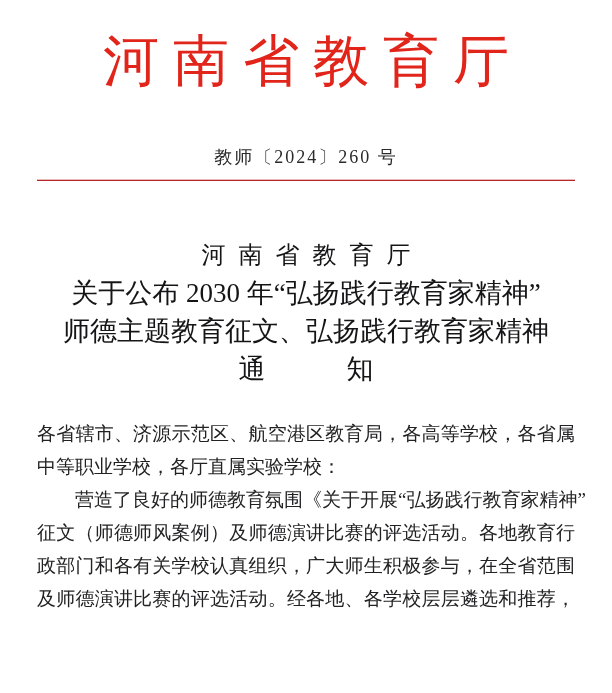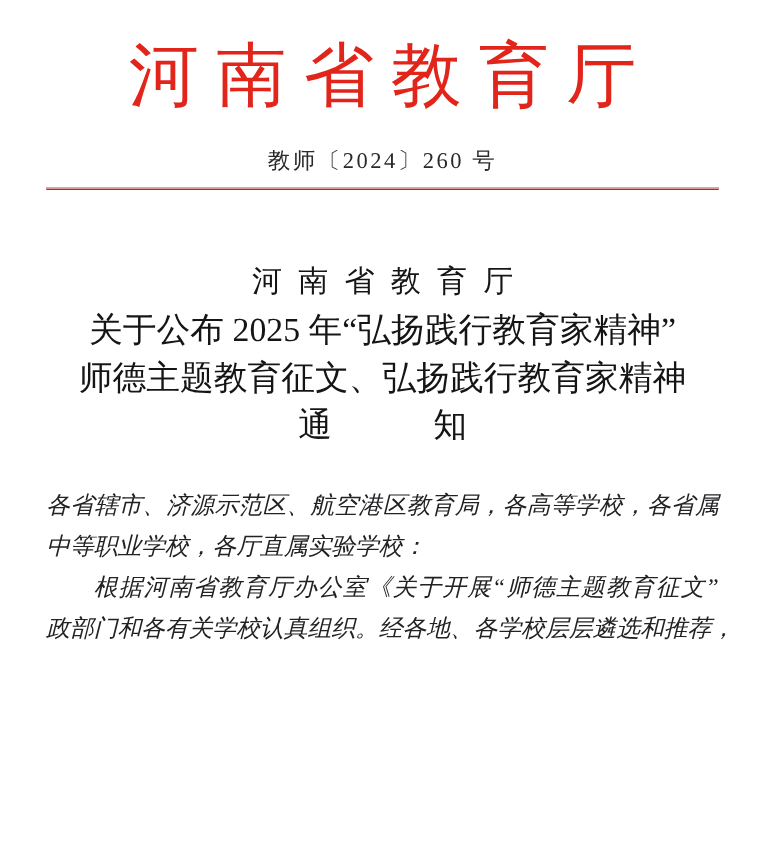--- a/index.html
+++ b/index.html
@@ -25,21 +25,21 @@
     color: #e1251b;
     font-size: 56px;
     line-height: 62px;
     font-weight: 400;
     letter-spacing: 14px;
     padding-left: 14px; 
     white-space: nowrap;
   }
   
   .doc-number {
-    margin-top: 24px;
+    margin-top: 53px;
     text-align: center;
     font-size: 18px;
     line-height: 24px;
     letter-spacing: 2px;
     color: #2a2a2c;
     white-space: nowrap;
   }
   
   .red-divider {
     margin-top: 10px;
@@ -66,21 +66,20 @@
   .doc-body {
     margin-top: 29px;
     font-size: 19px;
     color: #222224;
   }
   .body-line {
     line-height: 33px;
     text-align: justify;
     text-align-last: justify;
     white-space: nowrap;
-    font-style: italic;
   }
   .body-line.left {
     text-align: right;
     text-align-last: left;
   }
   .body-line.indent {
     text-indent: 38px;
   }
 </style>
 </head>
@@ -89,25 +88,27 @@
 <div class="page">
 
   <div class="agency-name">河南省教育厅</div>
 
   <div class="doc-number">教师〔2024〕260 号</div>
 
   <div class="red-divider"></div>
 
   <div class="title-block">
     <div class="title-line l1">河南省教育厅</div>
-    <div class="title-line l2">关于公布 2025 年“弘扬践行教育家精神”</div>
+    <div class="title-line l2">关于公布 2030 年“弘扬践行教育家精神”</div>
     <div class="title-line l3">师德主题教育征文、弘扬践行教育家精神</div>
     <div class="title-line l4">通　　　知</div>
   </div>
 
   <div class="doc-body">
     <div class="body-line">各省辖市、济源示范区、航空港区教育局，各高等学校，各省属</div>
     <div class="body-line left">中等职业学校，各厅直属实验学校：</div>
-    <div class="body-line indent">根据河南省教育厅办公室《关于开展“师德主题教育征文”</div>
-    <div class="body-line">政部门和各有关学校认真组织。经各地、各学校层层遴选和推荐，</div>
+    <div class="body-line indent">营造了良好的师德教育氛围《关于开展“弘扬践行教育家精神”</div>
+    <div class="body-line">征文（师德师风案例）及师德演讲比赛的评选活动。各地教育行</div>
+    <div class="body-line">政部门和各有关学校认真组织，广大师生积极参与，在全省范围</div>
+    <div class="body-line">及师德演讲比赛的评选活动。经各地、各学校层层遴选和推荐，</div>
   </div>
 
 </div>
 
 </body></html>

